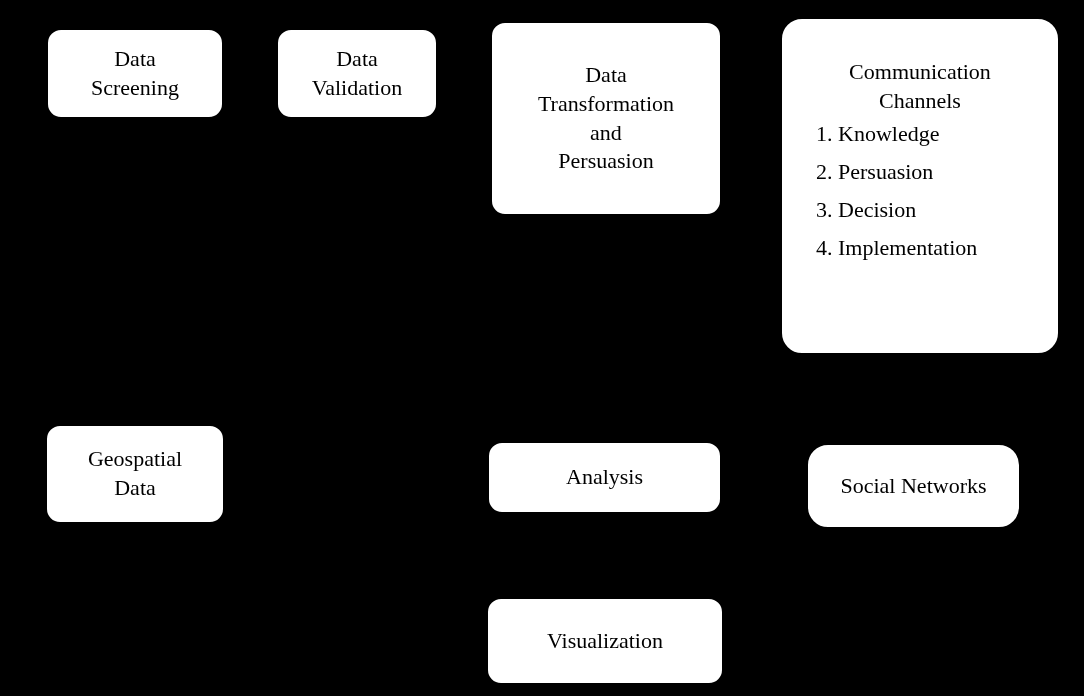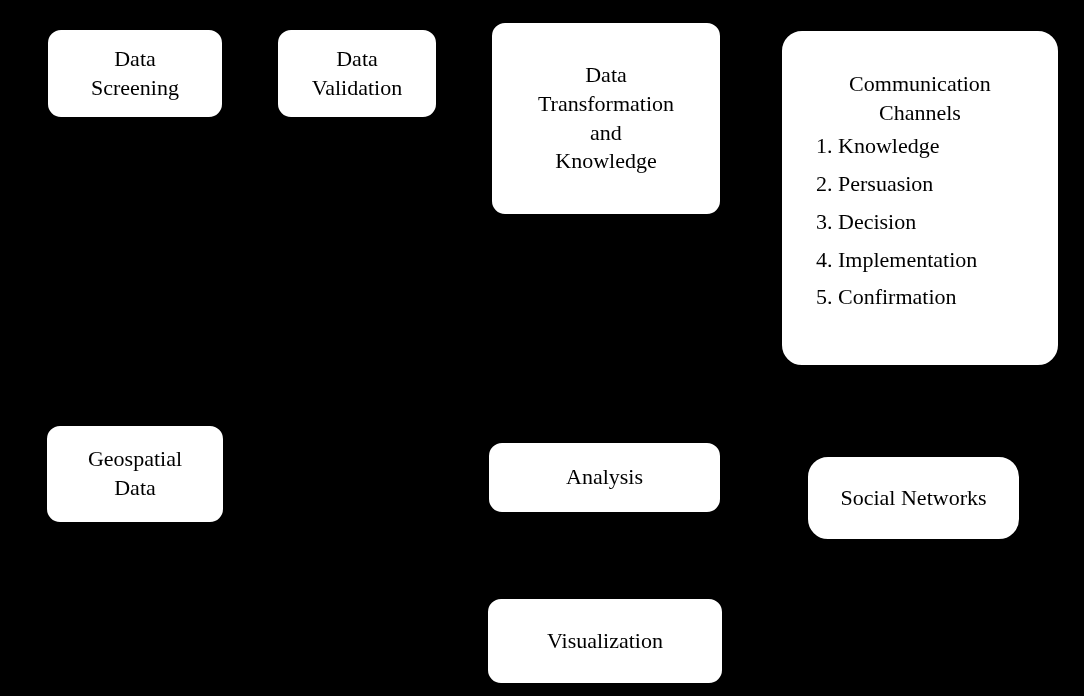--- a/index.html
+++ b/index.html
@@ -35,21 +35,20 @@
     color: #000000;
     z-index: 3;
   }
   .node.bold {
     border: 5px solid #000000;
     border-radius: 18px;
   }
   .node.thin {
     border: 2px solid #000000;
     border-radius: 22px;
-    margin-top: 12px;
   }
   .node .line {
     display: block;
     width: 100%;
     text-align: center;
     line-height: 1.30;
     white-space: nowrap;
   }
   .node-label {
     font-size: 22px;
@@ -152,32 +151,31 @@
 
   <div id="node-data-validation" class="node bold">
     <span class="line node-label">Data</span>
     <span class="line node-label">Validation</span>
   </div>
 
   <div id="node-data-transformation" class="node bold">
     <span class="line node-label">Data</span>
     <span class="line node-label">Transformation</span>
     <span class="line node-label">and</span>
-    <span class="line node-label">Knowledge</span>
+    <span class="line node-label">Persuasion</span>
   </div>
 
   <div id="node-communication" class="node thin">
     <span class="cc-title">Communication</span>
     <span class="cc-title">Channels</span>
     <ul class="cc-list">
       <li>1. Knowledge</li>
       <li>2. Persuasion</li>
       <li>3. Decision</li>
       <li>4. Implementation</li>
-      <li>5. Confirmation</li>
     </ul>
   </div>
 
   <div id="node-geospatial" class="node bold">
     <span class="line node-label">Geospatial</span>
     <span class="line node-label">Data</span>
   </div>
 
   <div id="node-analysis" class="node bold">
     <span class="line node-label">Analysis</span>

